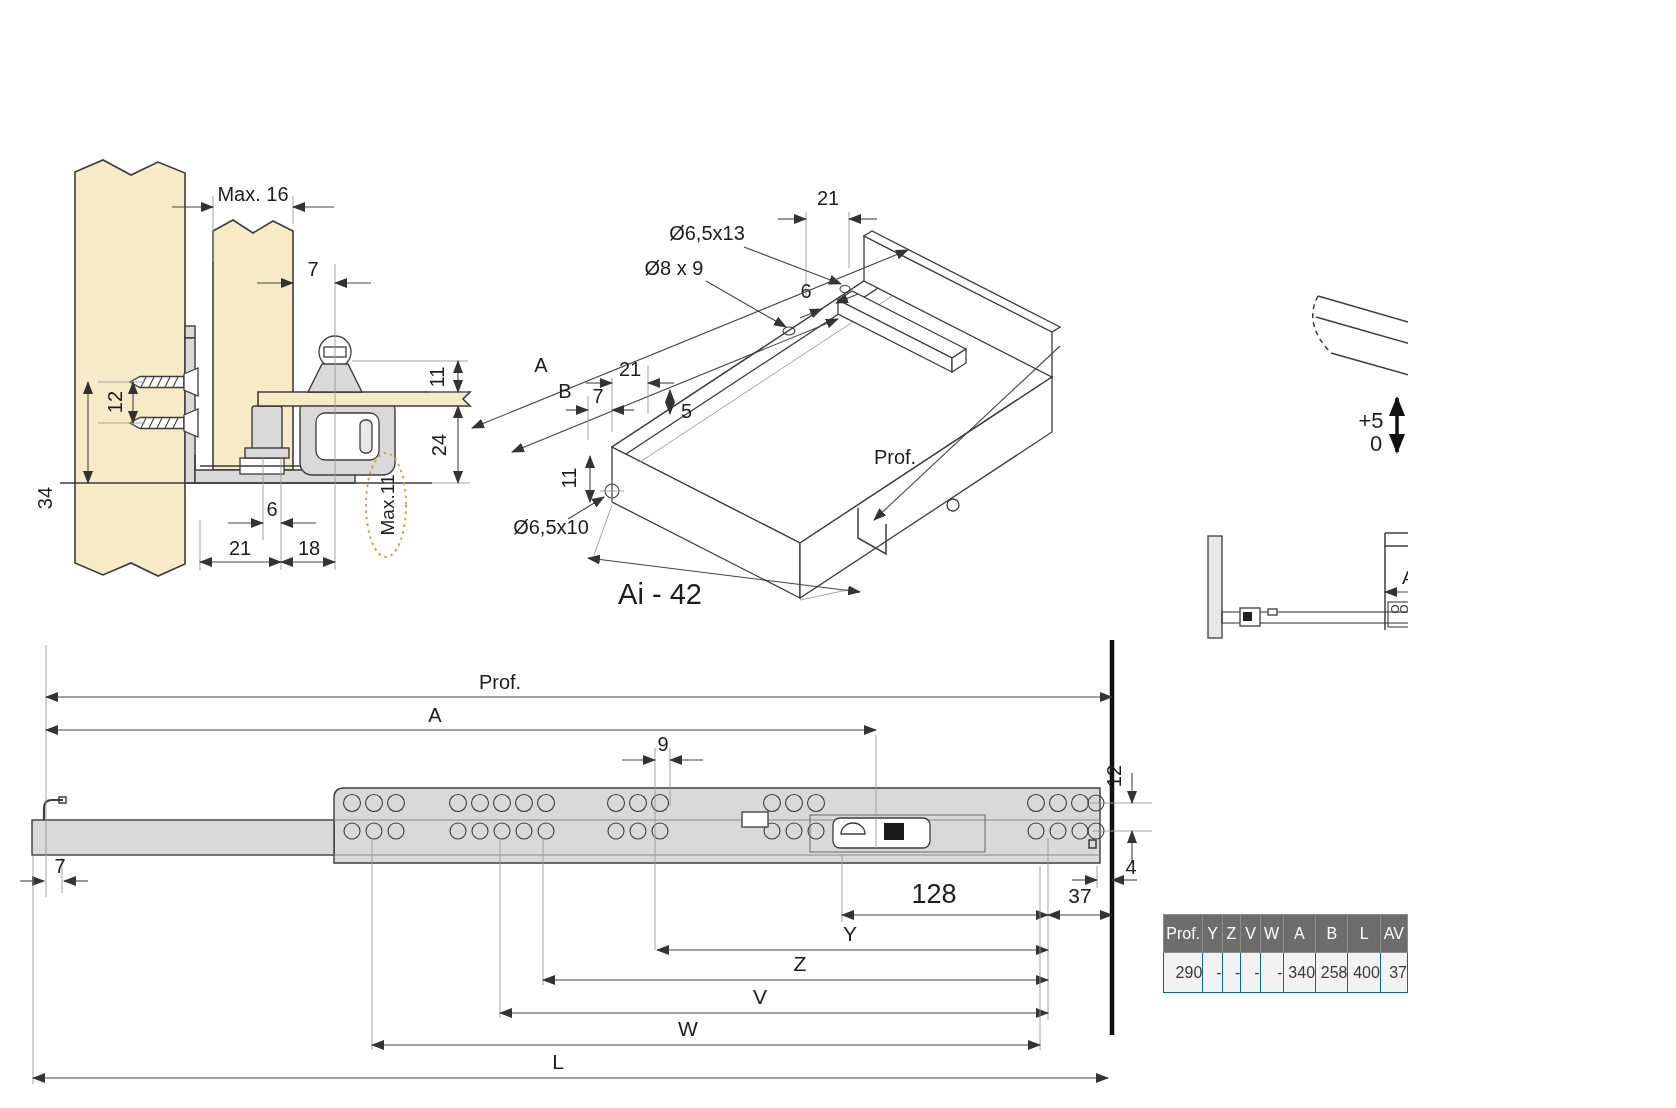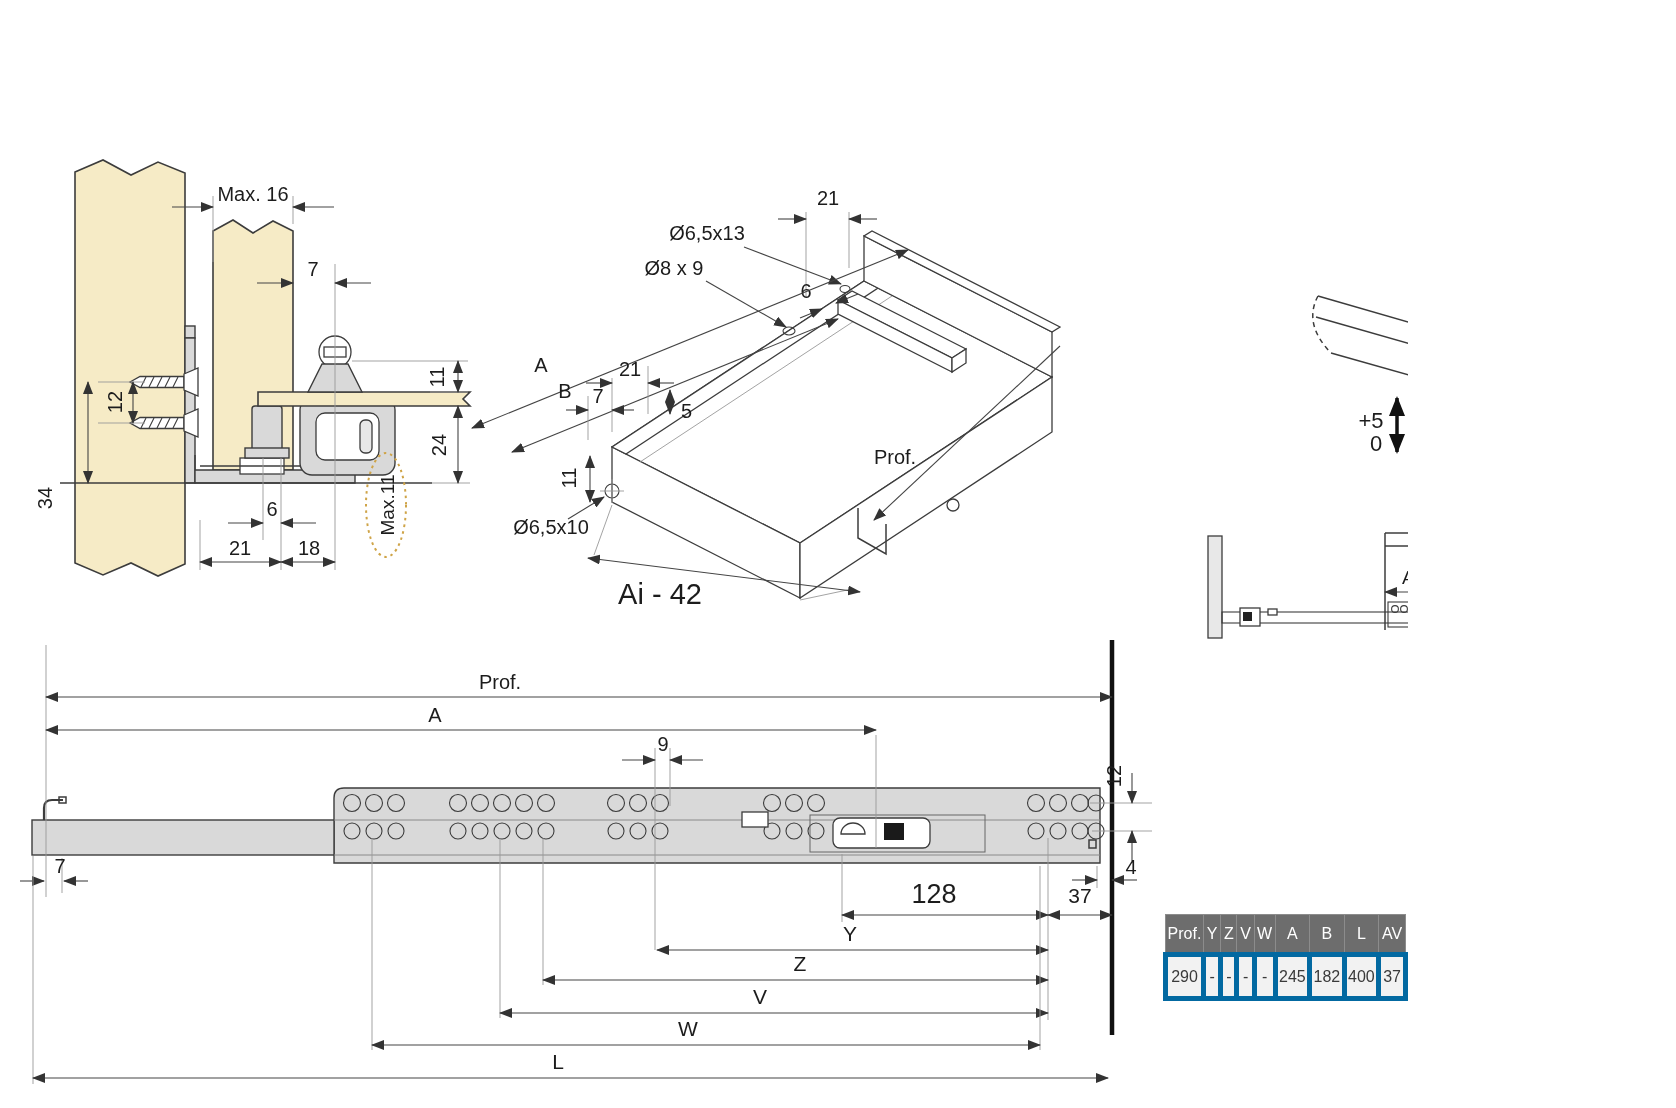--- a/index.html
+++ b/index.html
@@ -14,22 +14,22 @@
   .thin{stroke:#3c3c3c;stroke-width:1.1;fill:none;}
   .metal{fill:#d9d9d9;stroke:#3c3c3c;stroke-width:1.4;}
   .metal2{fill:#e8e8e8;stroke:#3c3c3c;stroke-width:1.3;}
   .wood{fill:#f6ebc6;stroke:#3c3c3c;stroke-width:1.6;}
   .white{fill:#fff;stroke:#3c3c3c;stroke-width:1.3;}
   .spec-table{position:absolute;left:1163px;top:914px;border-collapse:collapse;
               font-size:16px;border:1px solid #b5b5b5;}
   .spec-table th{background:#6d6d6d;color:#fff;font-weight:normal;border:1px solid #8c8c8c;
                  width:52px;height:37px;text-align:center;padding:0;}
   .spec-table th.c0{width:58px;}
-  .spec-table td{background:#f2f2f2;color:#3a3a3a;border:5px solid #0369a1;
-                 height:39px;text-align:center;padding:0;}
+  .spec-table td{background:#f2f2f2;color:#3a3a3a;border:1px solid #0369a1;
+                 height:39px;text-align:right;padding:0;}
 </style>
 </head>
 <body>
 
 <div class="stage">
 <svg width="1676" height="1108" viewBox="0 0 1676 1108">
   <defs>
     <marker id="mE" markerWidth="13" markerHeight="10" refX="12" refY="5" orient="auto" markerUnits="userSpaceOnUse">
       <path d="M0,0L13,5L0,10z" fill="#333"></path>
     </marker>
@@ -349,20 +349,20 @@
       <th>B</th>
       <th>L</th>
       <th>AV</th>
     </tr>
     <tr>
       <td>290</td>
       <td>-</td>
       <td>-</td>
       <td>-</td>
       <td>-</td>
-      <td>245</td>
-      <td>182</td>
+      <td>340</td>
+      <td>258</td>
       <td>400</td>
       <td>37</td>
     </tr>
   </tbody>
     </table>
 </div>
 
 </body></html>

